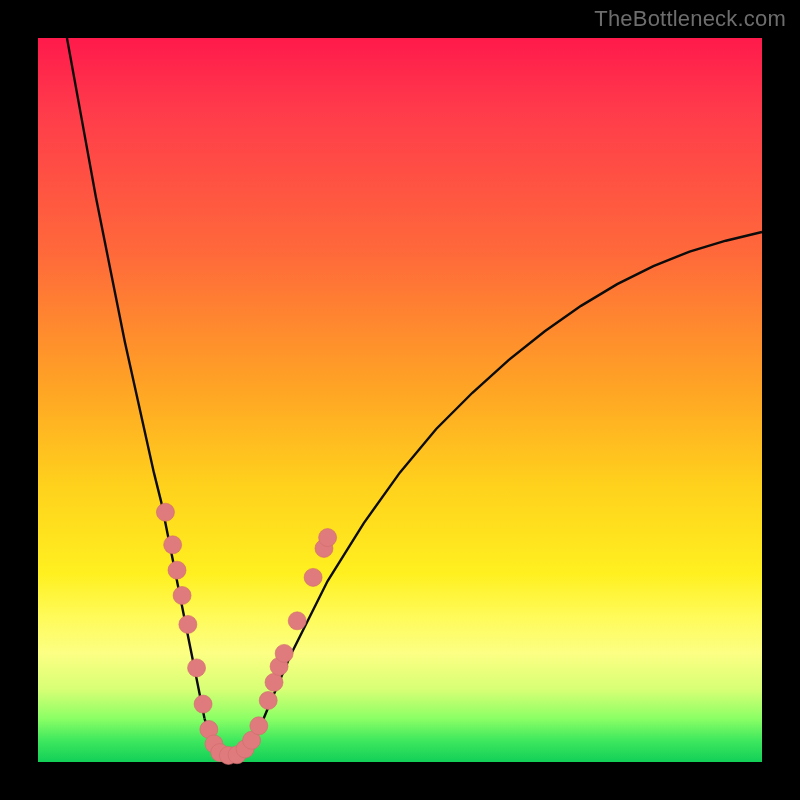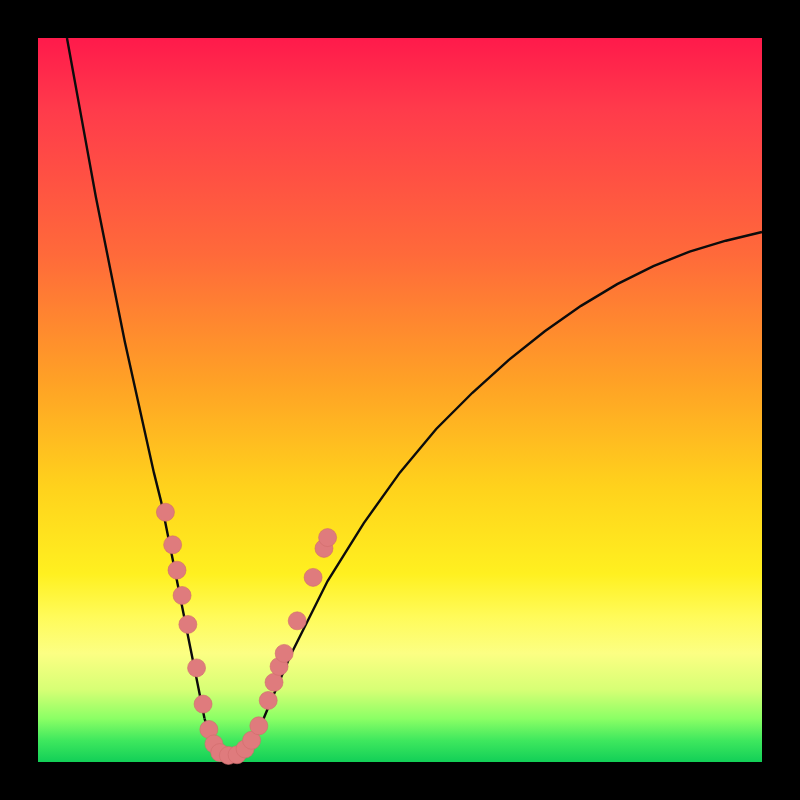--- a/index.html
+++ b/index.html
@@ -66,20 +66,21 @@
     fill: #df7b7d;
     stroke: #d06b6b;
     stroke-width: 0.6;
   }
 </style>
 </head>
 <body>
 
 <div class="frame">
 
+  <div class="watermark">TheBottleneck.com</div>
 
   <div class="plot-area">
     <svg viewBox="0 0 724 724" preserveAspectRatio="none">
       <path id="curve-left" class="curve" d="M28.96 0.00 L43.44 79.64 L57.92 159.28 L72.40 231.68 L86.88 304.08 L101.36 369.24 L115.84 434.40 L123.08 463.36 L130.32 499.56 L137.56 535.76 L144.80 571.96 L152.04 608.16 L159.28 644.36 L166.52 680.56 "></path>
       <path id="curve-mid" class="curve" d="M166.52 680.56 L173.76 702.28 L181.00 715.31 L188.24 719.66 L195.48 719.66 L202.72 718.21 L209.96 712.42 L217.20 700.83 "></path>
       <path id="curve-right" class="curve" d="M217.20 700.83 L231.68 666.08 L253.40 615.40 L289.60 543.00 L325.80 485.08 L362.00 434.40 L398.20 390.96 L434.40 354.76 L470.60 322.18 L506.80 293.22 L543.00 267.88 L579.20 246.16 L615.40 228.06 L651.60 213.58 L687.80 202.72 L724.00 194.03 "></path>
       <g id="dots">
           <circle cx="127.42" cy="474.22" r="9" class="dot"></circle>
           <circle cx="134.66" cy="506.80" r="9" class="dot"></circle>
           <circle cx="139.01" cy="532.14" r="9" class="dot"></circle>

